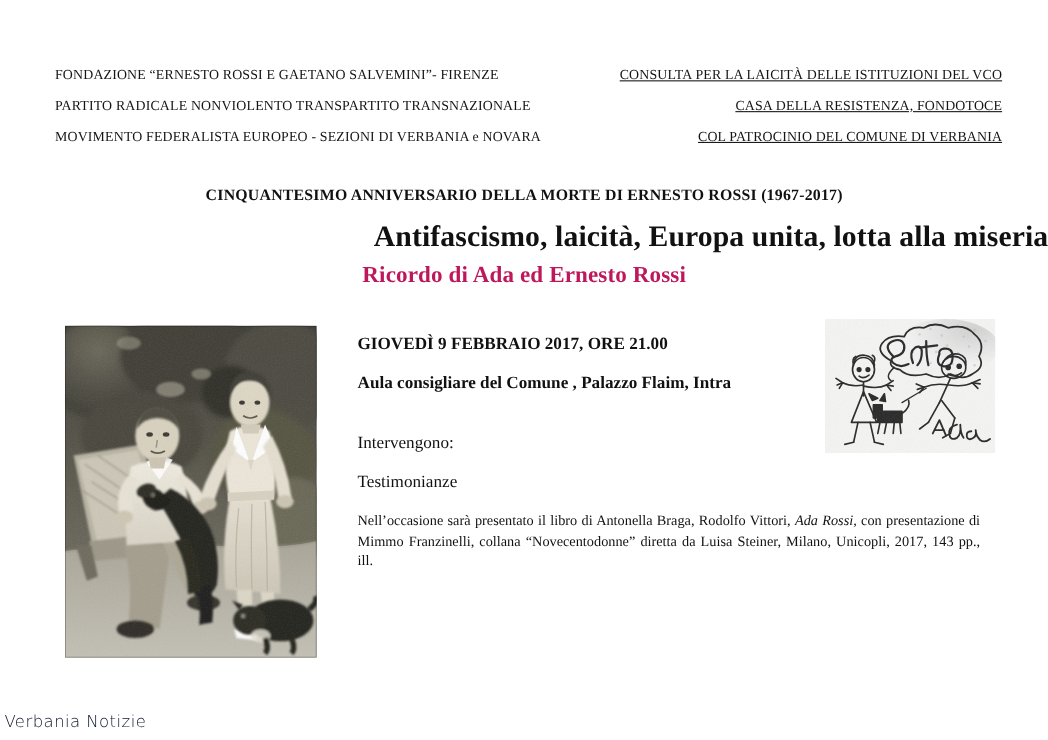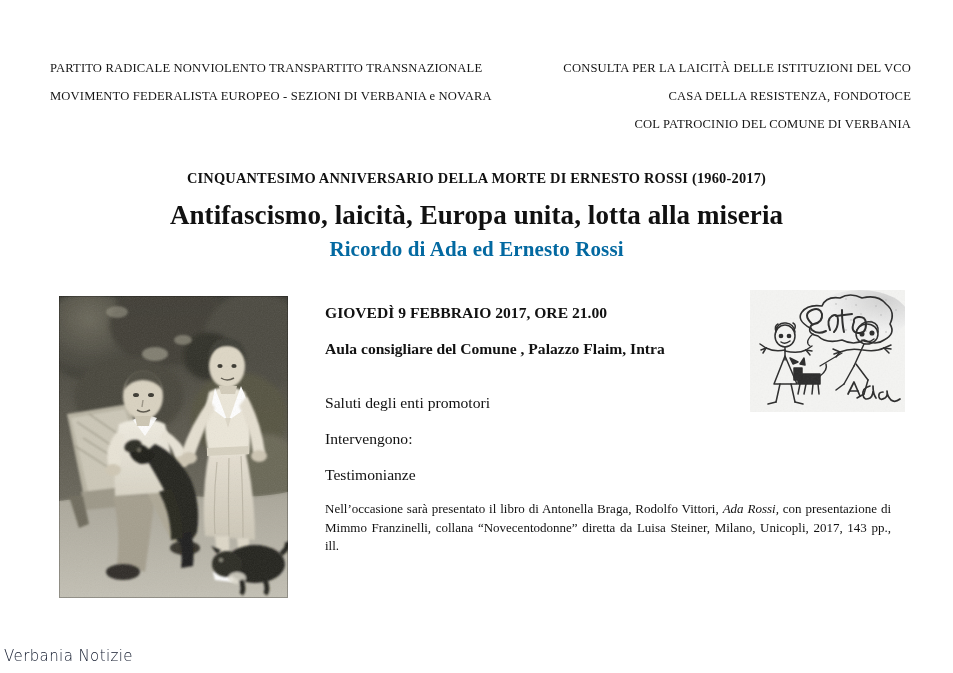--- a/index.html
+++ b/index.html
@@ -23,21 +23,21 @@
     left: 50px;
     right: 42px;
     display: flex;
     justify-content: space-between;
   }
   .header-col {
     display: flex;
     flex-direction: column;
   }
   .header-col.left  { align-items: flex-start; text-align: left; }
-  .header-col.right { align-items: flex-end;  text-align: right; }
+  .header-col.right { align-items: flex-end;  text-align: right; text-decoration: underline; }
   .header-line {
     font-size: 12.6px;
     line-height: 28px;
     letter-spacing: 0.15px;
     white-space: nowrap;
     color: #151515;
   }
 
   
   .kicker {
@@ -49,36 +49,36 @@
     font-size: 14.4px;
     font-weight: bold;
     letter-spacing: 0.2px;
     color: #111;
   }
   .title-main {
     position: absolute;
     top: 200px;
     left: 0;
     width: 100%;
-    text-align: center;
+    text-align: right;
     font-size: 27px;
     font-weight: bold;
     letter-spacing: 0.1px;
     color: #111;
   }
   .title-sub {
     position: absolute;
     top: 237px;
     left: 0;
     width: 100%;
     text-align: center;
     font-size: 21px;
     font-weight: bold;
     letter-spacing: 0.1px;
-    color: #0369a1;
+    color: #be185d;
   }
 
   
   .photo {
     position: absolute;
     left: 59px;
     top: 296px;
     width: 229px;
     height: 302px;
     overflow: hidden;
@@ -137,31 +137,32 @@
     color: #0f172a;
     letter-spacing: 0.4px;
     margin-top: 29px;
   }
 </style>
 </head>
 <body>
 
 <div class="header">
   <div class="header-col left">
+    <div class="header-line">FONDAZIONE “ERNESTO ROSSI E GAETANO SALVEMINI”- FIRENZE</div>
     <div class="header-line">PARTITO RADICALE NONVIOLENTO TRANSPARTITO TRANSNAZIONALE</div>
     <div class="header-line">MOVIMENTO FEDERALISTA EUROPEO - SEZIONI DI VERBANIA e NOVARA</div>
   </div>
   <div class="header-col right">
     <div class="header-line">CONSULTA PER LA LAICITÀ DELLE ISTITUZIONI  DEL VCO</div>
     <div class="header-line">CASA DELLA RESISTENZA, FONDOTOCE</div>
     <div class="header-line">COL PATROCINIO DEL COMUNE DI VERBANIA</div>
   </div>
 </div>
 
-<div class="kicker">CINQUANTESIMO ANNIVERSARIO DELLA MORTE DI ERNESTO ROSSI (1960-2017)</div>
+<div class="kicker">CINQUANTESIMO ANNIVERSARIO DELLA MORTE DI ERNESTO ROSSI (1967-2017)</div>
 <div class="title-main">Antifascismo, laicità, Europa unita, lotta alla miseria</div>
 <div class="title-sub">Ricordo di Ada ed Ernesto Rossi</div>
 
 <div class="photo">
   <svg viewBox="0 0 229 302" preserveAspectRatio="xMidYMid slice" aria-hidden="true">
     <defs>
       <linearGradient id="bgTop" x1="0" y1="0" x2="0" y2="1">
         <stop offset="0%" stop-color="#3b3a33"></stop>
         <stop offset="45%" stop-color="#5a574c"></stop>
         <stop offset="100%" stop-color="#7d7a6d"></stop>
@@ -439,21 +440,20 @@
     <rect x="0" y="0" width="155" height="122" filter="url(#paperNoise)" opacity="0.07"></rect>
   </svg>
 </div>
 
 <div class="content">
   <div class="line bold sp-date">GIOVEDÌ 9 FEBBRAIO 2017, ORE 21.00</div>
   <div class="line bold">Aula consigliare del Comune , Palazzo Flaim, Intra</div>
 
   <div class="gap-lg"></div>
 
-  <div class="line sp-item">Saluti degli enti promotori</div>
   <div class="line sp-item">Intervengono:</div>
 
 
 
   <div class="line">Testimonianze</div>
 
   <div class="booknote">
     <span>Nell’occasione sarà presentato il libro di Antonella Braga, Rodolfo Vittori, </span><i>Ada Rossi,</i><span> con presentazione di Mimmo Franzinelli, collana “Novecentodonne” diretta da Luisa Steiner, Milano, Unicopli, 2017, 143 pp., ill.</span>
   </div>
 </div>

